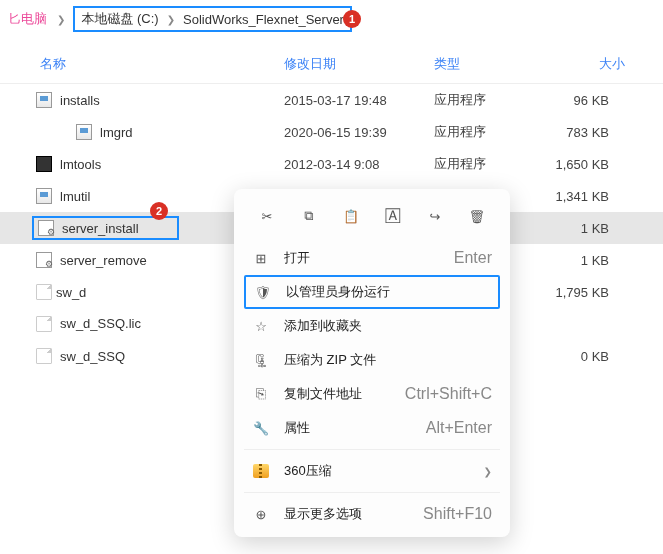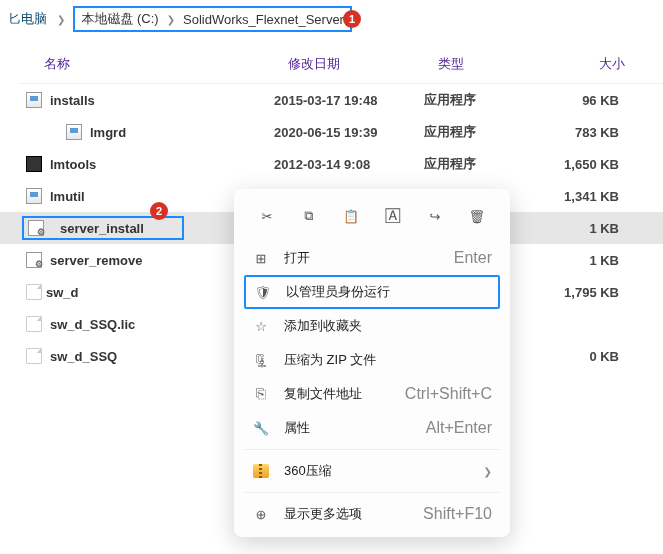--- a/index.html
+++ b/index.html
@@ -1,41 +1,41 @@
 <!DOCTYPE html>
 <html><head>
 <meta charset="utf-8">
 <style>
 * { margin: 0; padding: 0; box-sizing: border-box; font-family: "Microsoft YaHei", "Segoe UI", sans-serif; }
 body { background: #fff; width: 663px; height: 554px; overflow: hidden; position: relative; font-size: 13px; color: #333; }
 
 .breadcrumb { display: flex; align-items: center; padding: 6px 6px; gap: 4px; border-bottom: 1px solid transparent; }
-.breadcrumb-part { padding: 2px 2px; color: #0c4a6e; }
+.breadcrumb-part { padding: 2px 2px; color: #ec4899; }
 .breadcrumb-chev { color: #888; font-size: 10px; padding: 0 4px; }
 .bc-highlight { border: 2px solid #1a8cff; padding: 2px 6px; display: flex; align-items: center; gap: 4px; }
 .badge { display: inline-flex; align-items: center; justify-content: center; width: 18px; height: 18px; border-radius: 50%; background: #d93025; color: #fff; font-size: 11px; font-weight: bold; }
 .badge.b1 { position: absolute; left: 343px; top: 10px; }
 .badge.b2 { position: absolute; left: 150px; top: 202px; }
 .badge.b3 { position: absolute; left: 422px; top: 270px; }
 
-.header-row { display: flex; padding: 16px 8px 10px 8px; color: #4c1d95; border-bottom: 1px solid #eee; margin-left: 20px; }
+.header-row { display: flex; padding: 16px 8px 10px 24px; color: #3b82f6; border-bottom: 1px solid #eee; }
 .col-name { width: 260px; padding-left: 16px; }
 .col-date { width: 150px; }
 .col-type { width: 110px; }
 .col-size { flex: 1; text-align: right; padding-right: 30px; }
 
 .rows { }
-.row { display: flex; align-items: center; padding: 6px 14px; height: 32px; font-weight: bold; }
+.row { display: flex; align-items: center; padding: 6px 24px; height: 32px; }
 .row.selected { background: #e6e6e6; }
 .row .cell-name { width: 260px; padding-left: 12px; display: flex; align-items: center; gap: 8px; }
 .row .cell-date { width: 150px; color: #444; }
 .row .cell-type { width: 110px; color: #444; white-space: nowrap; overflow: hidden; text-overflow: ellipsis; }
 .row .cell-size { flex: 1; text-align: right; padding-right: 30px; color: #444; }
 
-.file-highlight { border: 2px solid #1a8cff; display: inline-flex; align-items: center; gap: 16px; padding: 2px 38px 2px 4px; margin-left: -4px; }
+.file-highlight { border: 2px solid #1a8cff; display: inline-flex; align-items: center; gap: 8px; padding: 2px 38px 2px 4px; margin-left: -4px; }
 
 .icon { width: 16px; height: 16px; display: inline-flex; align-items: center; justify-content: center; flex-shrink: 0; }
 .icon-exe { background: linear-gradient(#fff,#e8e8e8); border: 1px solid #999; position: relative; }
 .icon-exe::after { content: ""; position: absolute; left: 3px; top: 3px; width: 8px; height: 5px; background: #5b9bd5; }
 .icon-tool { background: #333; border: 1px solid #000; }
 .icon-script { background: #fff; border: 1px solid #999; position: relative; }
 .icon-script::after { content: "⚙"; font-size: 9px; position: absolute; right: -2px; bottom: -2px; color: #666; }
 .icon-file { background: #fff; border: 1px solid #ccc; border-radius: 1px; position: relative; }
 .icon-file::before { content: ""; position: absolute; top: 0; right: 0; width: 4px; height: 4px; background: linear-gradient(135deg, transparent 50%, #ccc 50%); }
 
@@ -147,21 +147,21 @@
           <span class="icon icon-file"></span>
           <span>sw_d</span>
         </span>
       </div>
       <div class="cell-date"></div>
       <div class="cell-type"></div>
       <div class="cell-size">1,795 KB</div>
     </div>
     <div class="row">
       <div class="cell-name">
-        <span style="display: inline-flex; align-items: center; gap: 8px;">
+        <span style="display: inline-flex; gap: 8px;">
           <span class="icon icon-file"></span>
           <span>sw_d_SSQ.lic</span>
         </span>
       </div>
       <div class="cell-date"></div>
       <div class="cell-type"></div>
     </div>
     <div class="row">
       <div class="cell-name">
         <span style="display: inline-flex; align-items: center; gap: 8px;">

